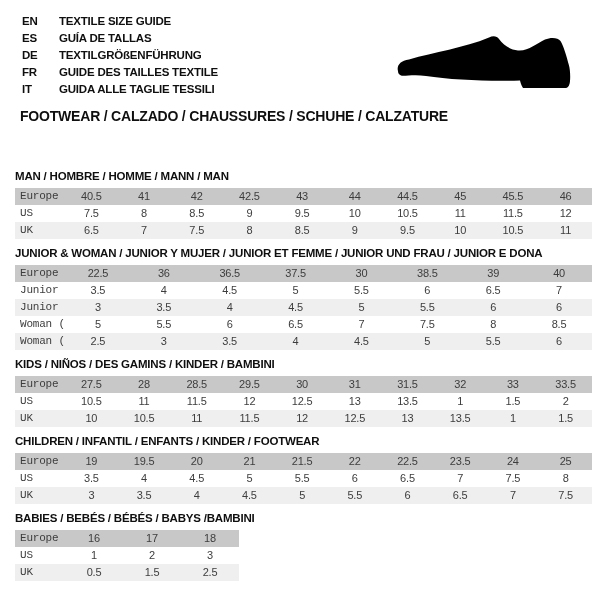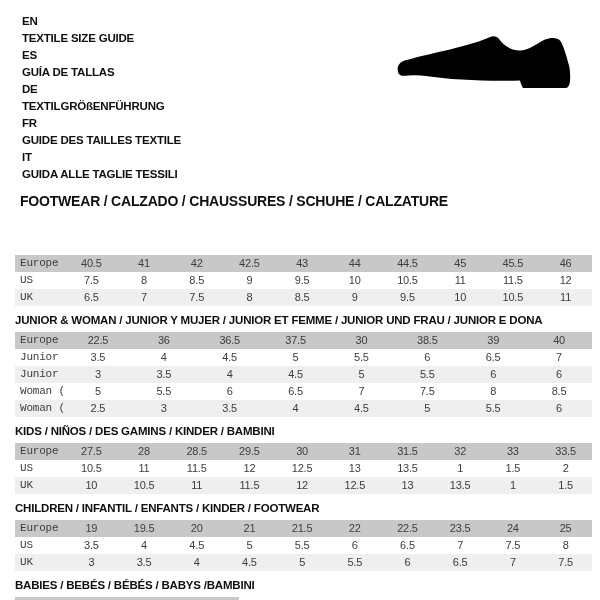--- a/index.html
+++ b/index.html
@@ -14,21 +14,20 @@
 
   
   .lang-list { padding: 13px 0 0 22px; }
   .lang-row {
     display: flex;
     font-weight: 700;
     font-size: 11.5px;
     line-height: 17px;
     letter-spacing: -0.2px;
     color: #0f0f0f;
-    flex-direction: column;
   }
   .lang-code { width: 37px; flex: none; }
 
   .category-line {
     margin: 10px 0 0 20px;
     font-weight: 700;
     font-size: 14px;
     line-height: 16px;
     letter-spacing: -0.2px;
     color: #0f0f0f;
@@ -132,20 +131,21 @@
              C 125 58.5, 124.5 56.5, 124 54.5
              C 95 55.5, 55 54, 30 50
              C 18 48, 8 50.5, 5 49.5
              C 2.5 48.5, 2 46.5, 2 45 Z"></path>
       </svg>
     </div>
   </header>
 
   <main class="tables">
   <section class="size-section">
+    <h2 class="section-title">MAN / HOMBRE / HOMME / MANN / MAN</h2>
     <table class="size-table">
       <colgroup>
             <col style="width: 50px;">
             <col>
             <col>
             <col>
             <col>
             <col>
             <col>
             <col>

